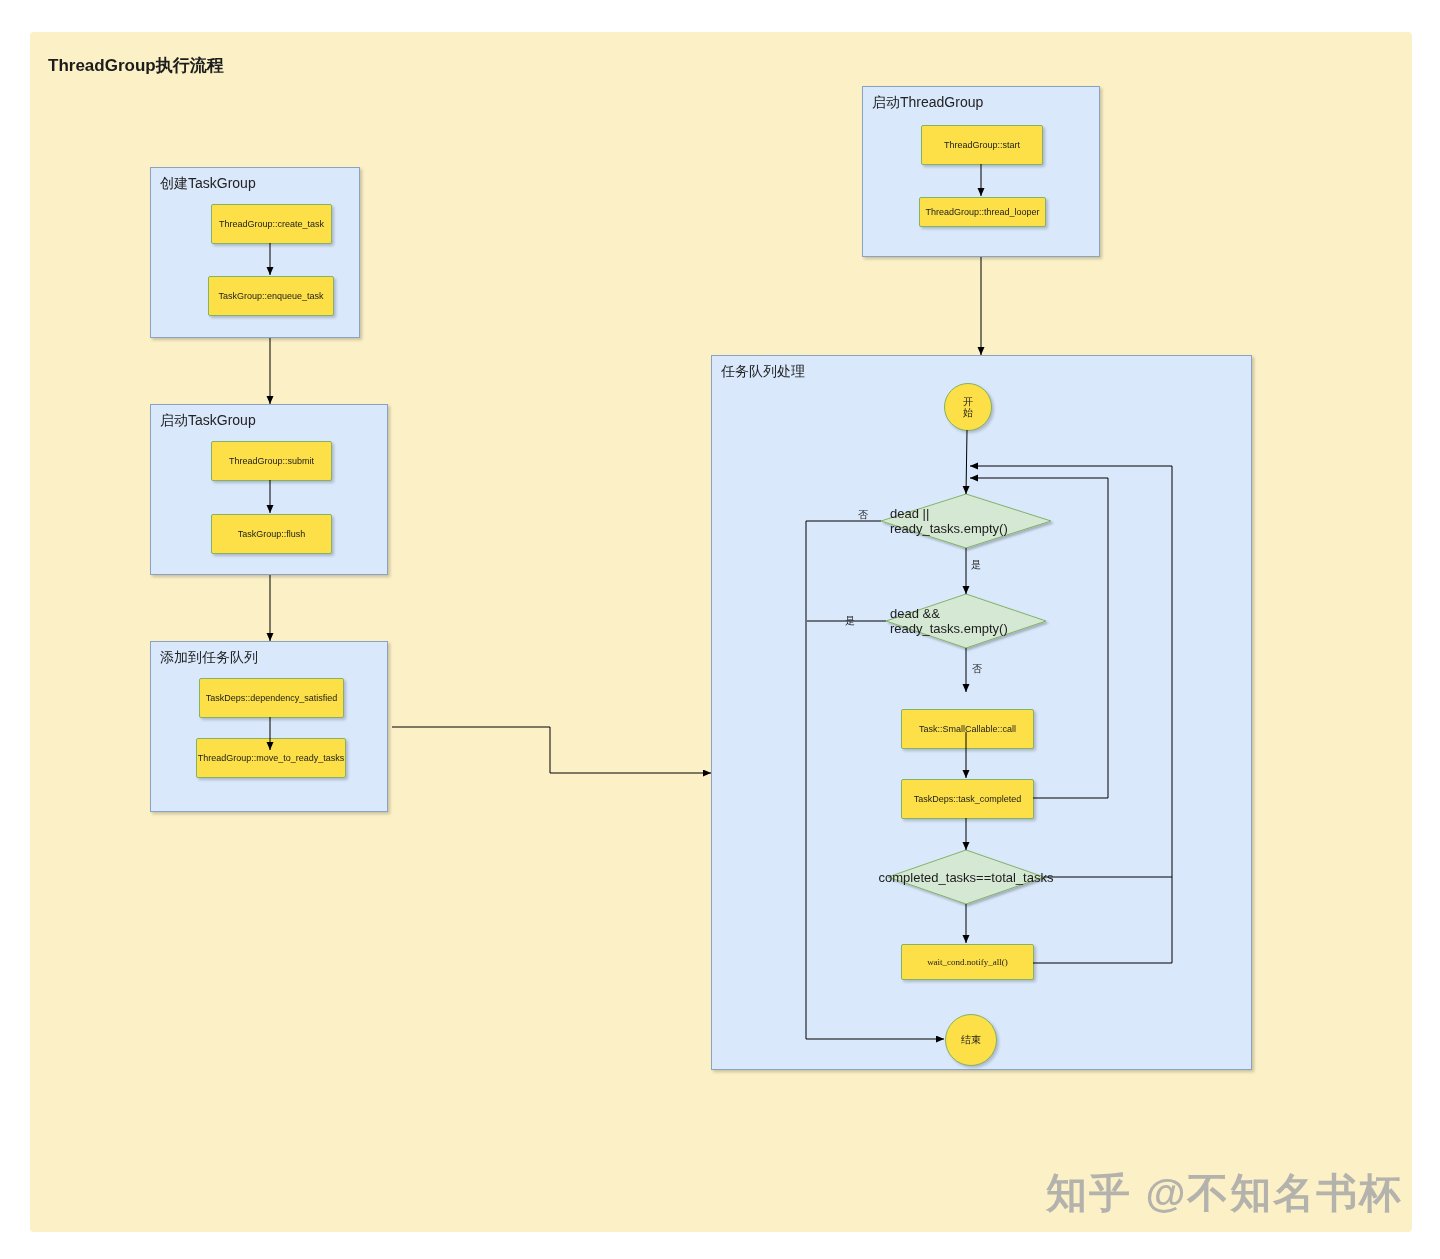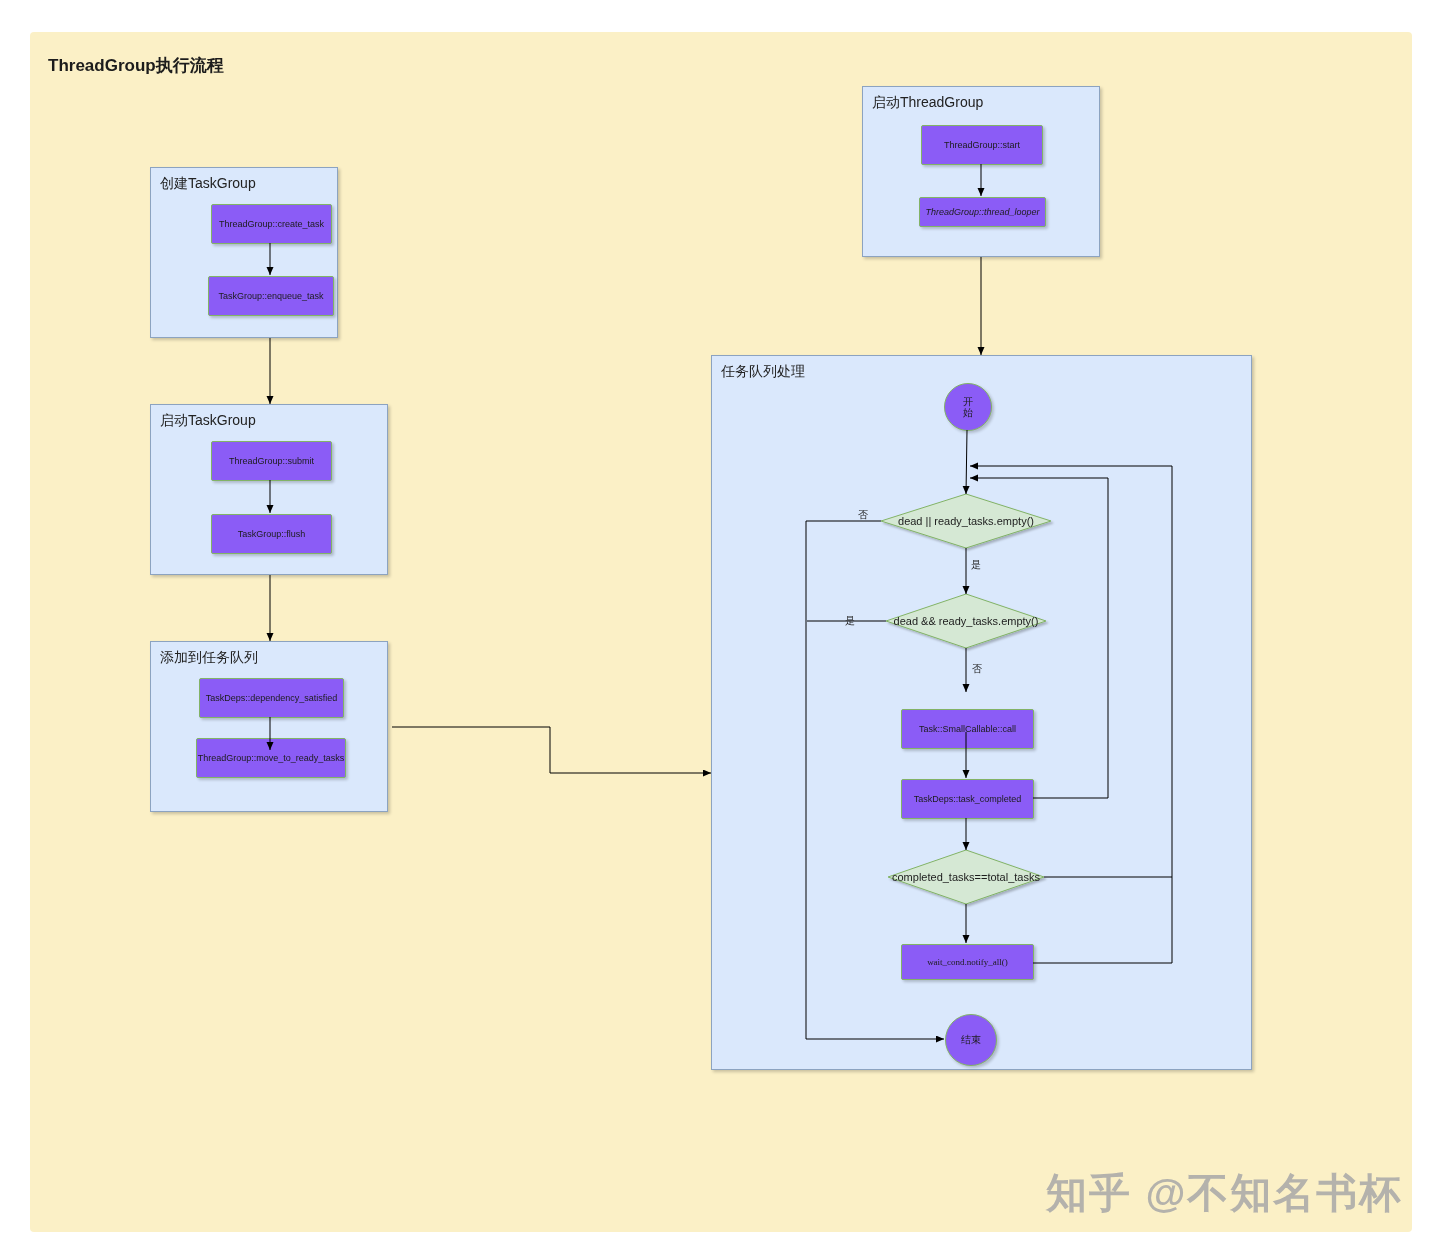--- a/index.html
+++ b/index.html
@@ -23,37 +23,36 @@
     border:1px solid #8CA3C0;
     box-shadow:2px 2px 3px rgba(0,0,0,0.2);
     box-sizing:border-box;
   }
   .group-title {
     position:absolute; left:9px; top:7px;
     font-size:14px; color:#222;
   }
   .node {
     position:absolute;
-    background:#8b5cf6;
+    background:#fde047;
     border:1px solid #82B366;
     border-radius:2px;
     box-shadow:2px 2px 3px rgba(0,0,0,0.2);
     display:flex; align-items:center; justify-content:center;
     text-align:center;
     font-size:9px; color:#1c1c1c;
     box-sizing:border-box;
     padding:14px;
     line-height:1.15;
   }
   .circle { border-radius:50%; font-size:10px; }
   .diamond-label {
     position:absolute;
     display:flex; align-items:center; justify-content:center;
-    text-align:center;
-    font-size:11px; color:#1c1c1c;
+    font-size:13px; color:#1c1c1c;
     pointer-events:none;
   }
   .edge-label {
     position:absolute;
     font-size:10px; color:#1c1c1c;
     pointer-events:none;
   }
   .arrows {
     position:absolute; left:0; top:0;
     pointer-events:none;
@@ -68,42 +67,42 @@
 </style>
 </head>
 <body>
 
 <div class="page">
 
   <div class="canvas"></div>
 
   <div class="diagram-title">ThreadGroup执行流程</div>
 
-  <div class="group" style="left:150px; top:167px; width:188px; height:171px;">
+  <div class="group" style="left:150px; top:167px; width:210px; height:171px;">
     <div class="group-title">创建TaskGroup</div>
     <div class="node" style="left:60px; top:36px; width:121px; height:40px;">ThreadGroup::create_task</div>
     <div class="node" style="left:57px; top:108px; width:126px; height:40px;">TaskGroup::enqueue_task</div>
   </div>
 
   <div class="group" style="left:150px; top:404px; width:238px; height:171px;">
     <div class="group-title">启动TaskGroup</div>
     <div class="node" style="left:60px; top:36px; width:121px; height:40px;">ThreadGroup::submit</div>
     <div class="node" style="left:60px; top:109px; width:121px; height:40px;">TaskGroup::flush</div>
   </div>
 
   <div class="group" style="left:150px; top:641px; width:238px; height:171px;">
     <div class="group-title">添加到任务队列</div>
     <div class="node" style="left:48px; top:36px; width:145px; height:40px;">TaskDeps::dependency_satisfied</div>
     <div class="node" style="left:45px; top:96px; width:150px; height:40px;">ThreadGroup::move_to_ready_tasks</div>
   </div>
 
   <div class="group" style="left:862px; top:86px; width:238px; height:171px;">
     <div class="group-title">启动ThreadGroup</div>
     <div class="node" style="left:58px; top:38px; width:122px; height:40px;">ThreadGroup::start</div>
-    <div class="node" style="left:56px; top:110px; width:127px; height:24px;font-style:italic;">ThreadGroup::thread_looper</div>
+    <div class="node" style="left:56px; top:110px; width:127px; height:24px;">ThreadGroup::thread_looper</div>
   </div>
 
   <div class="group" style="left:711px; top:355px; width:541px; height:715px;">
     <div class="group-title">任务队列处理</div>
     <div class="node circle" style="left:232px; top:27px; width:48px; height:48px;">开始</div>
     <div class="node" style="left:189px; top:353px; width:133px; height:40px;">Task::SmallCallable::call</div>
     <div class="node" style="left:189px; top:423px; width:133px; height:40px;">TaskDeps::task_completed</div>
     <div class="node" style="left:189px; top:588px; width:133px; height:36px;font-family:Liberation Serif, serif;">wait_cond.notify_all()</div>
     <div class="node circle" style="left:233px; top:658px; width:52px; height:52px;">结束</div>
   </div>

